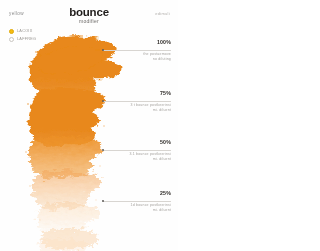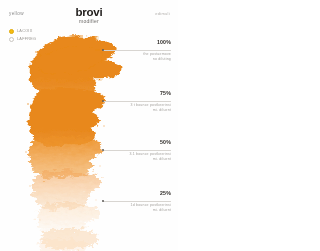--- a/index.html
+++ b/index.html
@@ -158,21 +158,21 @@
     background: #5d5a57;
   }
 </style>
 </head>
 <body>
 
 <div id="card">
 
   <div id="header">
     <div class="cat-label">yellow</div>
-    <div class="brand-title">brovi</div>
+    <div class="brand-title">bounce</div>
     <div class="brand-sub">modifier</div>
     <div class="corner-code">edimuli</div>
   </div>
 
   <div id="legend">
     <div class="legend-row">
       <span class="legend-dot filled"></span>
       <span class="legend-text">LACOIX</span>
     </div>
     <div class="legend-row">

